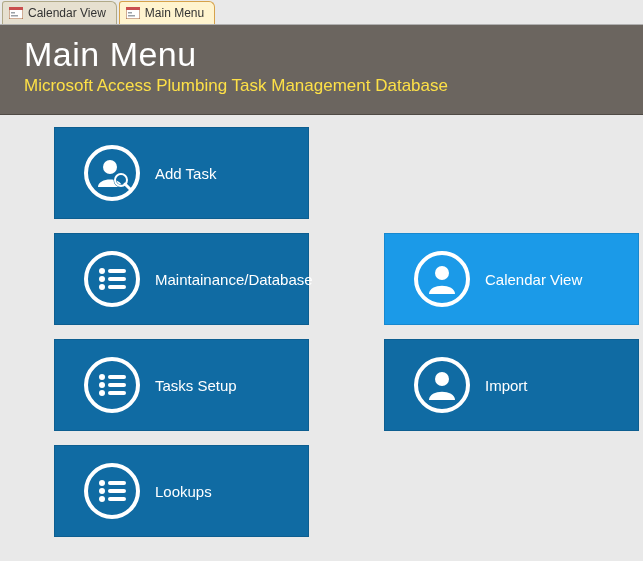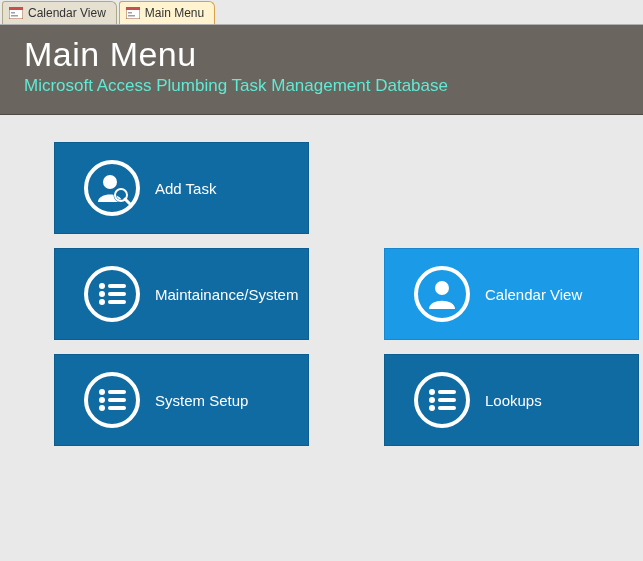--- a/index.html
+++ b/index.html
@@ -53,24 +53,24 @@
   .header h1 {
     margin: 0;
     font-weight: 300;
     font-size: 34px;
     letter-spacing: 0.5px;
   }
   .header .sub {
     margin-top: 2px;
     font-size: 17px;
     font-weight: 400;
-    color: #5eead4;
+    color: #fde047;
   }
   .grid {
-    padding: 27px 0 0 54px;
+    padding: 12px 0 0 54px;
     display: grid;
     grid-template-columns: 255px 255px;
     column-gap: 75px;
     row-gap: 14px;
   }
   .tile {
     width: 255px;
     height: 92px;
     background: #106ba3;
     color: #fff;
@@ -167,40 +167,48 @@
     <span class="label">Add Task</span>
   </div>
   <div class="tile spacer"></div>
 
   <div class="tile">
     <span class="iconwrap">
         <svg width="62" height="62" viewBox="0 0 62 62">
           <use href="#list-icon"></use>
         </svg>
       </span>
-    <span class="label">Maintainance/System</span>
+    <span class="label">Maintainance/Database</span>
   </div>
 
   <div class="tile hl">
     <span class="iconwrap">
         <svg width="62" height="62" viewBox="0 0 62 62">
           <use href="#person-plain"></use>
         </svg>
       </span>
     <span class="label">Calendar View</span>
   </div>
   <div class="tile">
     <span class="iconwrap">
         <svg width="62" height="62" viewBox="0 0 62 62">
           <use href="#list-icon"></use>
         </svg>
       </span>
-    <span class="label">System Setup</span>
-  </div>
-
+    <span class="label">Tasks Setup</span>
+  </div>
+
+  <div class="tile">
+    <span class="iconwrap">
+        <svg width="62" height="62" viewBox="0 0 62 62">
+          <use href="#person-plain"></use>
+        </svg>
+      </span>
+    <span class="label">Import</span>
+  </div>
   <div class="tile">
     <span class="iconwrap">
         <svg width="62" height="62" viewBox="0 0 62 62">
           <use href="#list-icon"></use>
         </svg>
       </span>
     <span class="label">Lookups</span>
   </div>
 
 </div>

